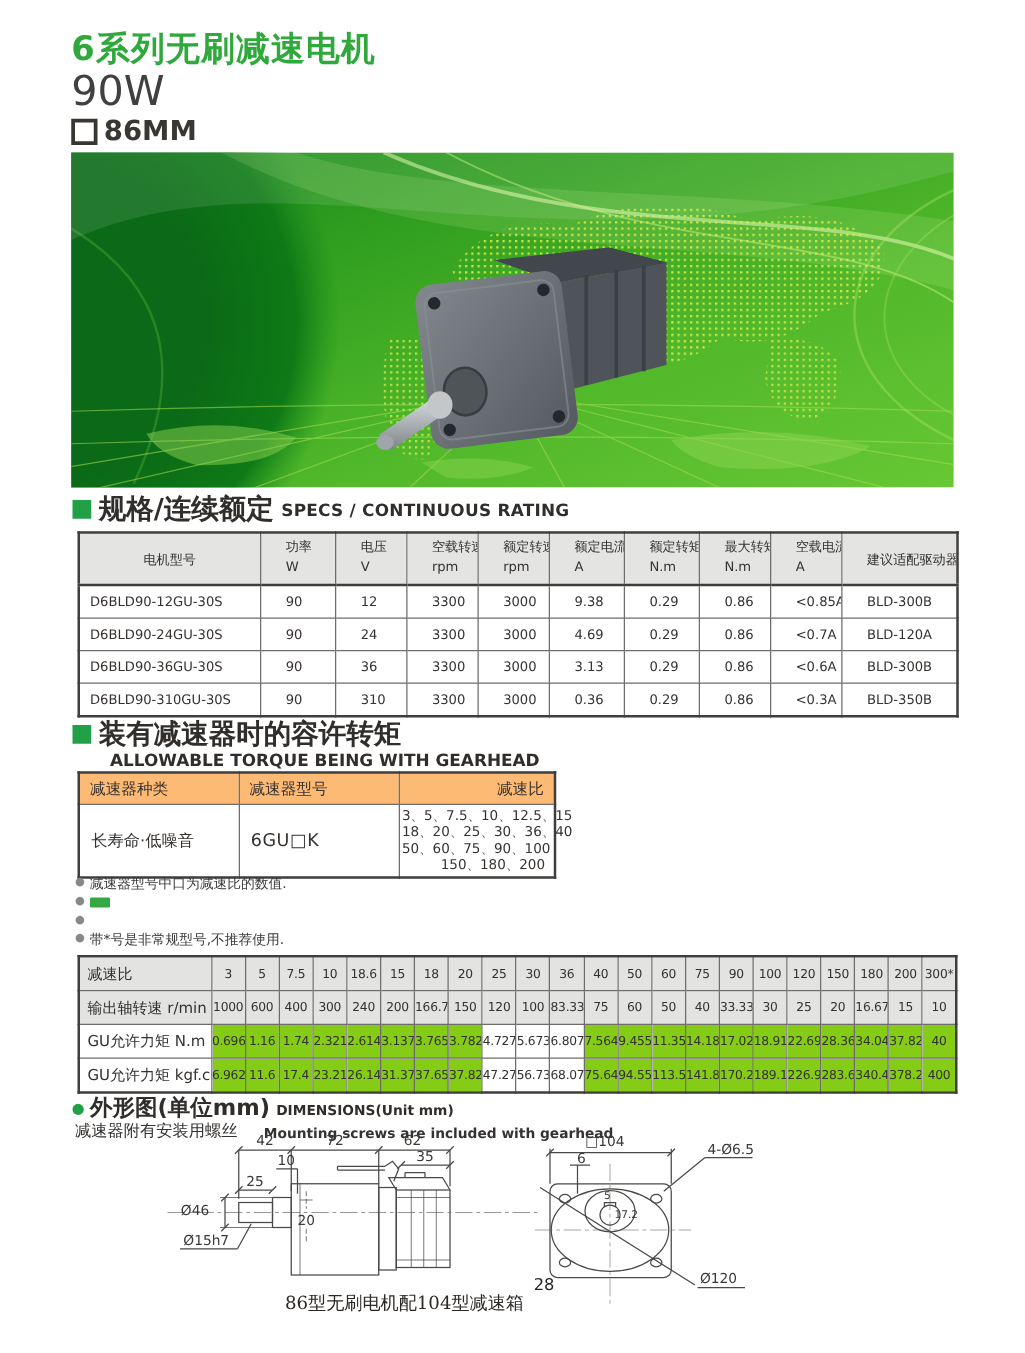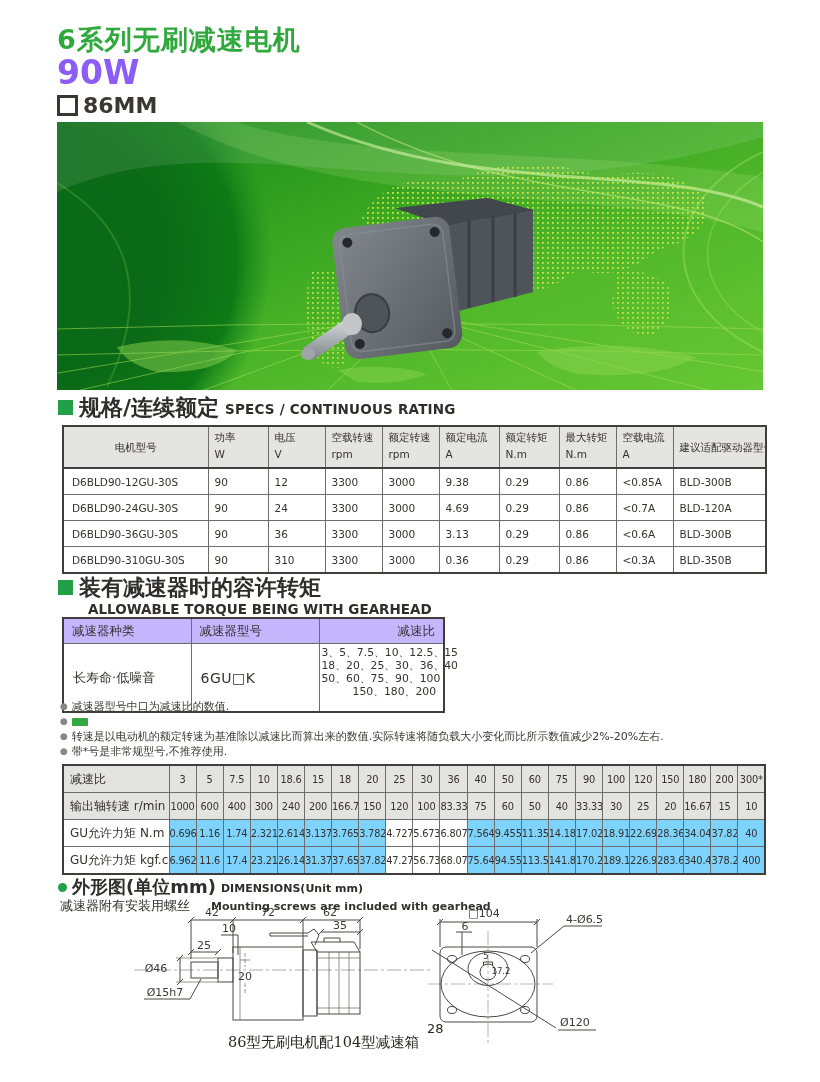--- a/index.html
+++ b/index.html
@@ -6,73 +6,73 @@
   body{
     width:820px;height:1082px;background:#ffffff;position:relative;overflow:hidden;
     font-family:"DejaVu Sans","Liberation Sans",sans-serif;color:#2f2c2b;
     -webkit-font-smoothing:antialiased;
   }
   .abs{position:absolute;}
 
   
   #hdr{left:57px;top:24px;}
   .title-cn{color:#2fa83c;font-size:27px;font-weight:bold;letter-spacing:1px;line-height:1.15;}
-  .title-power{color:#8b5cf6;font-size:33px;font-weight:bold;line-height:1.0;margin-top:1px;}
+  .title-power{color:#404040;font-size:33px;font-weight:normal;line-height:1.0;margin-top:1px;}
   .frame-row{display:flex;align-items:center;gap:5px;margin-top:4px;}
   .frame-square{width:15px;height:15px;border:3px solid #3a3632;background:#fff;}
   .frame-label{font-size:22px;font-weight:bold;color:#3a3632;}
 
   
   #banner{left:57px;top:122px;width:706px;height:268px;}
 
   
   .sec-title{display:flex;align-items:flex-end;gap:6px;}
   .green-square{width:15px;height:15px;background:#22a047;margin-bottom:4px;flex:0 0 auto;}
   .sec-cn{font-size:22px;font-weight:bold;color:#302d2b;line-height:1;}
   .sec-en{font-size:13.5px;font-weight:bold;color:#302d2b;margin-bottom:2px;letter-spacing:0.2px;}
   #sec1{left:58px;top:397px;}
   #sec2{left:58px;top:577px;}
   #sec2-en{left:88px;top:601px;font-size:13.5px;font-weight:bold;color:#302d2b;}
 
   
   table{border-collapse:collapse;}
   #specs-table{left:62px;top:425px;width:703px;table-layout:fixed;border:2px solid #403e3c;}
   #specs-table th,#specs-table td{border:1px solid #6f6d6b;font-weight:normal;
-    text-align:left;padding:2px 6px;font-size:10.5px;color:#353230;overflow:hidden;white-space:nowrap;}
+    text-align:left;padding:2px 20px;font-size:10.5px;color:#353230;overflow:hidden;white-space:nowrap;}
   #specs-table th{background:#e4e4e2;height:34px;vertical-align:top;padding-top:4px;border-bottom:2px solid #403e3c;}
   #specs-table th.model-col{text-align:center;vertical-align:middle;}
   #specs-table th.driver-col{vertical-align:middle;}
   #specs-table td{height:21px;}
   #specs-table td.model-col{padding-left:8px;}
   .spec-h2{margin-top:3px;}
 
   
   #gear-table{left:62px;top:617px;width:381px;table-layout:fixed;border:2px solid #403e3c;}
   #gear-table th,#gear-table td{border:1px solid #6f6d6b;font-weight:normal;color:#353230;}
-  #gear-table th{background:#c4b5fd;font-size:12.5px;text-align:left;padding:3px 8px;height:18px;}
+  #gear-table th{background:#fdba74;font-size:12.5px;text-align:left;padding:3px 8px;height:18px;}
   #gear-table th.rcol{text-align:right;}
   #gear-table td{vertical-align:middle;}
   #gear-td-type{font-size:13px;padding-left:9px;}
   #gear-td-model{font-size:14px;padding-left:9px;letter-spacing:0.5px;}
-  #gear-td-ratios{padding:2px 7px 13px 2px;}
+  #gear-td-ratios{padding:2px 7px 3px 2px;}
   #gear-td-ratios div{font-size:10.8px;line-height:13px;text-align:right;white-space:nowrap;color:#353230;}
 
   
   #notes{left:60px;top:699px;width:710px;}
   .note{display:flex;align-items:flex-start;font-size:11px;line-height:15px;color:#3b3937;}
   .bullet{color:#8a8886;font-size:9px;margin-right:4px;line-height:15px;}
   .swatch{width:16px;height:8px;background:#35a843;display:inline-block;margin:3.5px 3px 0 0;flex:0 0 auto;border-radius:1px;}
 
   
   #ratio-table{left:62px;top:764px;width:703px;table-layout:fixed;border:2px solid #403e3c;}
   #ratio-table td{border:1px solid #6f6d6b;text-align:center;font-size:9.8px;color:#34312f;
     height:26px;padding:0;overflow:hidden;white-space:nowrap;letter-spacing:-0.2px;}
   #ratio-table td.label{text-align:left;padding-left:6px;font-size:12px;letter-spacing:0;}
   #ratio-table td.hdr{background:#e3e3e1;}
-  #ratio-table td.green{background:#7dd3fc;}
+  #ratio-table td.green{background:#84cc16;}
 
   
   #dims-title{left:58px;top:878px;display:flex;align-items:flex-end;gap:5px;}
   .green-dot{width:9px;height:9px;border-radius:50%;background:#22a047;margin-bottom:4px;flex:0 0 auto;}
   .dims-cn{font-size:18px;font-weight:bold;color:#302d2b;line-height:1;}
   .dims-en{font-size:11px;font-weight:bold;color:#302d2b;margin-bottom:1px;}
   #dims-note{left:60px;top:899px;display:flex;align-items:flex-end;gap:21px;}
   .dims-note-cn{font-size:13px;color:#353230;line-height:1.1;}
   .dims-note-en{font-size:11px;font-weight:bold;color:#353230;}
   #side-view{left:128px;top:903px;}
@@ -330,21 +330,20 @@
     <div class="note">
       <span class="bullet">●</span>
       <span>减速器型号中口为减速比的数值.</span>
     </div>
     <div class="note">
       <span class="bullet">●</span>
       <span class="swatch"></span>
     </div>
     <div class="note">
       <span class="bullet">●</span>
-      <span>转速是以电动机的额定转速为基准除以减速比而算出来的数值.实际转速将随负载大小变化而比所示数值减少2%-20%左右.</span>
     </div>
     <div class="note">
       <span class="bullet">●</span>
       <span>带*号是非常规型号,不推荐使用.</span>
     </div>
   </div>
 
 <table id="ratio-table" class="abs">
   <colgroup id="ratio-cols">
       <col style="width: 106px;">

